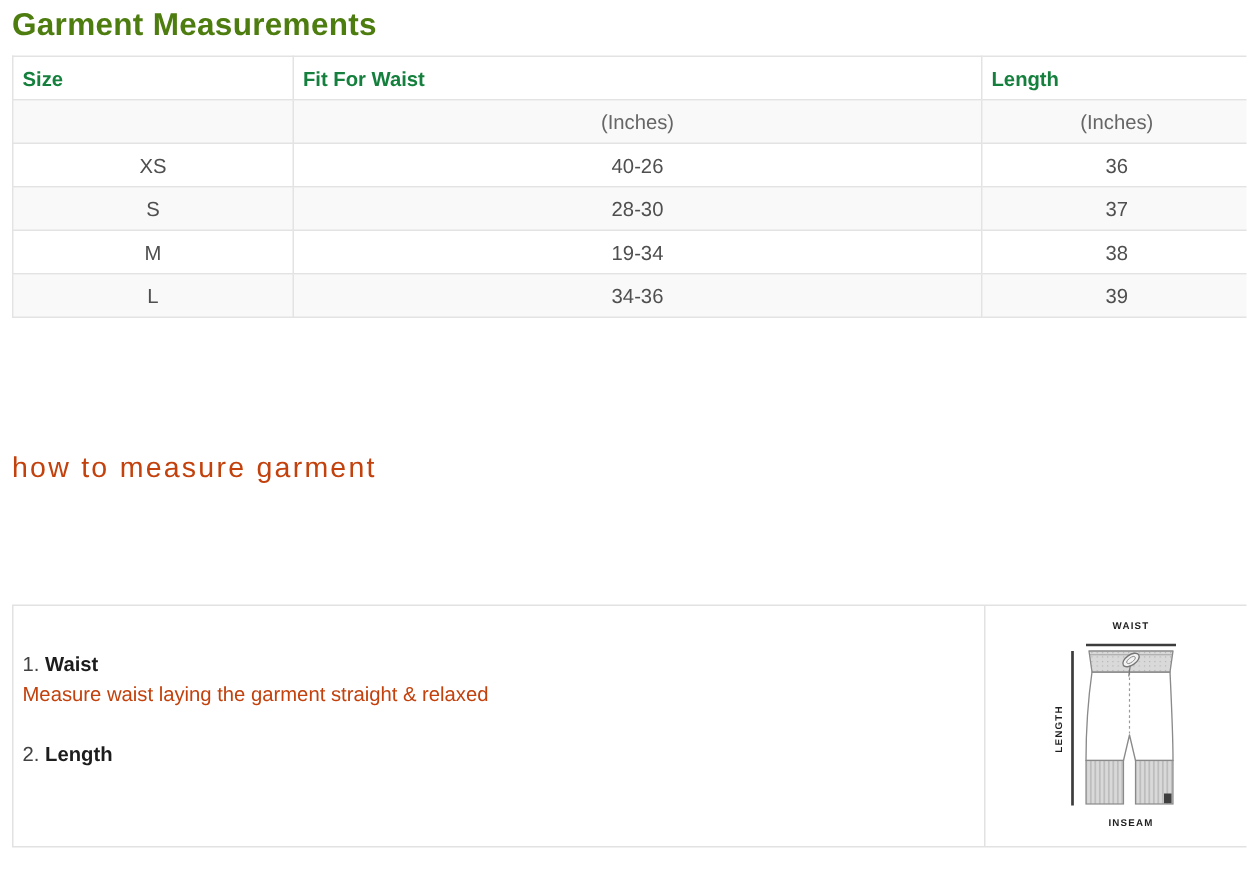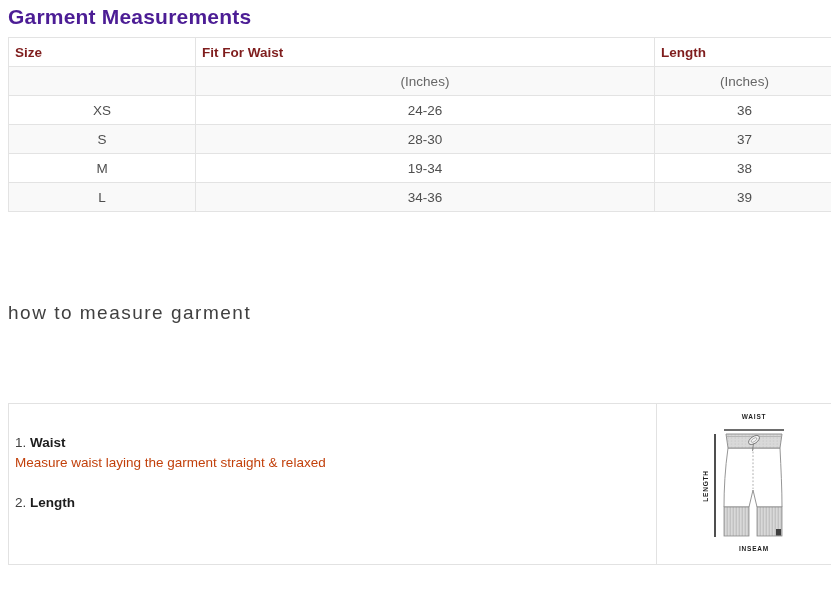--- a/index.html
+++ b/index.html
@@ -11,21 +11,21 @@
     color: #4a4a4a;
   }
   .content { padding-left: 8px; }
 
   
   .page-title {
     margin-top: 4px;
     font-size: 21px;
     line-height: 26px;
     font-weight: 700;
-    color: #4c1d95;
+    color: #4d7c0f;
     letter-spacing: .2px;
   }
 
   
   .note {
     margin-top: 22px;
     font-size: 13.5px;
     line-height: 14px;
     color: #424242;
   }
@@ -43,33 +43,33 @@
   table.size-chart th, table.size-chart td {
     border: 1px solid #e3e3e3;
     padding: 6px 6px 6px 6px;
     height: 29px;
     font-size: 13.5px;
     text-align: left;
     vertical-align: middle;
   }
   table.size-chart th {
     font-weight: 700;
-    color: #7f1d1d;
+    color: #15803d;
   }
   table.size-chart td { color: #4f4f4f; text-align: center; }
   tr.alt { background: #f9f9f9; }
   tr.unit-row td { color: #666666; }
 
   
   .section-heading {
     margin-top: 90px;
     font-size: 19px;
     line-height: 22px;
     font-weight: 500;
-    color: #404040;
+    color: #c2410c;
     letter-spacing: 1.5px;
   }
 
   
   .measure-panel {
     margin-top: 79px;
     width: 826px;
     height: 162px;            
     border: 1px solid #e2e2e2;
     display: flex;
@@ -127,21 +127,21 @@
       </tr>
     </thead>
     <tbody>
       <tr class="alt unit-row">
         <td></td>
         <td>(Inches)</td>
         <td>(Inches)</td>
       </tr>
       <tr>
         <td>XS</td>
-        <td>24-26</td>
+        <td>40-26</td>
         <td>36</td>
       </tr>
       <tr class="alt">
         <td>S</td>
         <td>28-30</td>
         <td>37</td>
       </tr>
       <tr>
         <td>M</td>
         <td>19-34</td>

